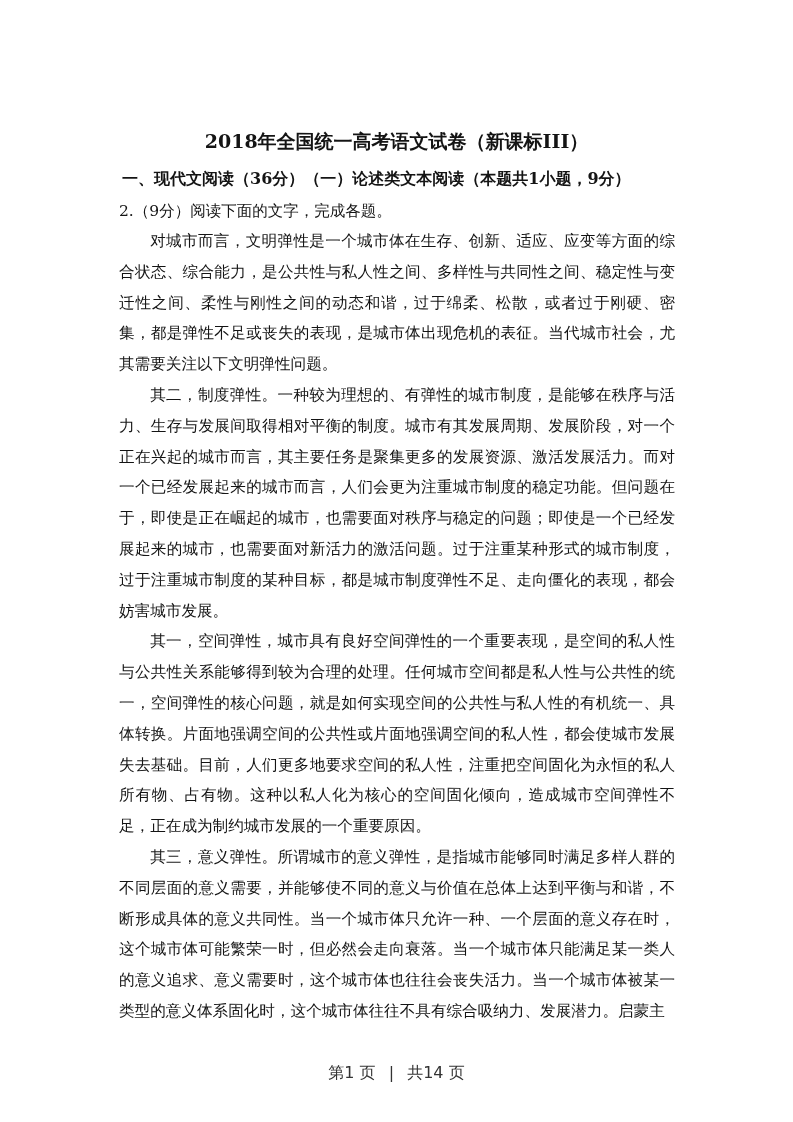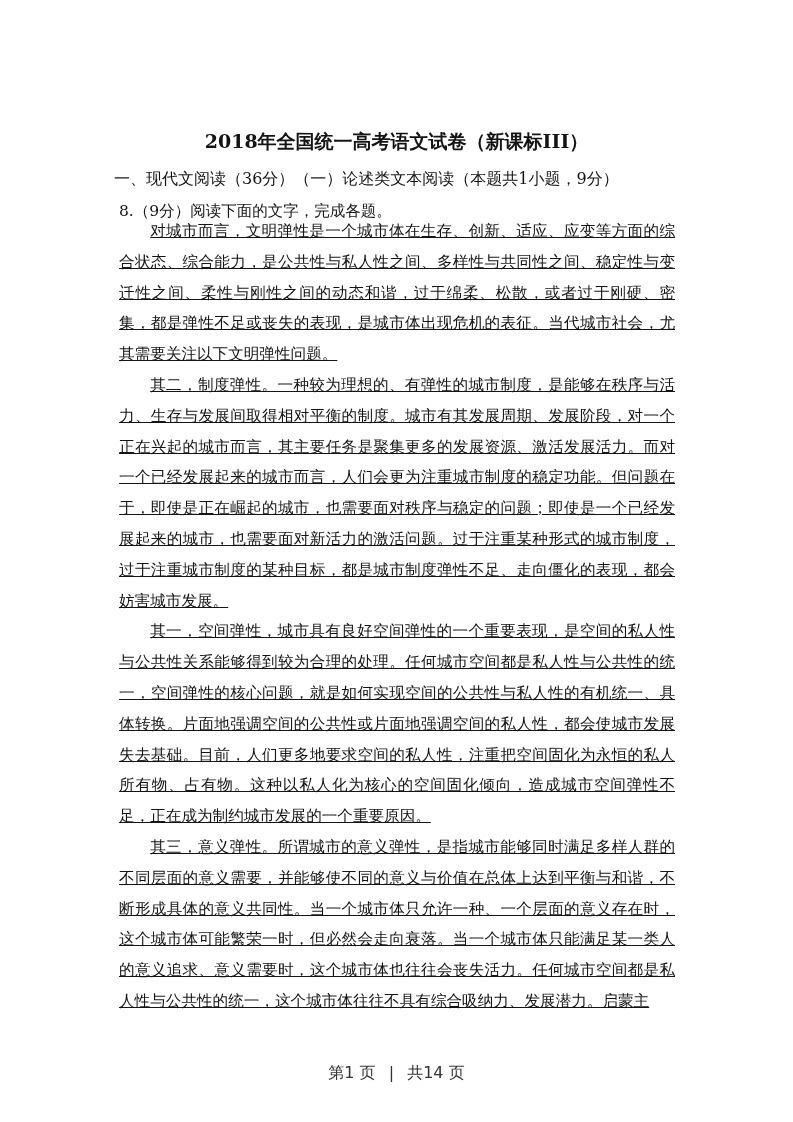--- a/index.html
+++ b/index.html
@@ -29,43 +29,42 @@
       width: 793px;
       text-align: center;
       font-size: 19px;
       font-weight: bold;
       line-height: 28px;
       letter-spacing: 0px;
     }
     .section-heading {
       position: absolute;
       top: 140px;
-      left: 114px;
+      left: 122px;
       width: 570px;
       font-size: 16px;
-      font-weight: normal;
+      font-weight: bold;
       line-height: 26px;
       white-space: nowrap;
     }
     .question {
       position: absolute;
       top: 172px;
       left: 119px;
       width: 560px;
       font-size: 15.5px;
       line-height: 26px;
       white-space: nowrap;
     }
     .body-text {
       position: absolute;
-      top: 190px;
+      top: 200px;
       left: 119px;
       width: 556px;
       font-size: 15.6px;
-      text-decoration: underline;
     }
     .para {
       margin: 0;
       line-height: 30.8px;
       text-indent: 2em;
       text-align: justify;
       text-justify: inter-character;
     }
     .footer {
       position: absolute;
@@ -84,27 +83,27 @@
   </style>
 </head>
 <body>
 
 <div class="page">
 
   <div class="title">2018年全国统一高考语文试卷（新课标III）</div>
 
   <div class="section-heading">一、现代文阅读（36分）（一）论述类文本阅读（本题共1小题，9分）</div>
 
-  <div class="question">8.（9分）阅读下面的文字，完成各题。</div>
+  <div class="question">2.（9分）阅读下面的文字，完成各题。</div>
 
   <div class="body-text">
     <p class="para">对城市而言，文明弹性是一个城市体在生存、创新、适应、应变等方面的综合状态、综合能力，是公共性与私人性之间、多样性与共同性之间、稳定性与变迁性之间、柔性与刚性之间的动态和谐，过于绵柔、松散，或者过于刚硬、密集，都是弹性不足或丧失的表现，是城市体出现危机的表征。当代城市社会，尤其需要关注以下文明弹性问题。</p>
     <p class="para">其二，制度弹性。一种较为理想的、有弹性的城市制度，是能够在秩序与活力、生存与发展间取得相对平衡的制度。城市有其发展周期、发展阶段，对一个正在兴起的城市而言，其主要任务是聚集更多的发展资源、激活发展活力。而对一个已经发展起来的城市而言，人们会更为注重城市制度的稳定功能。但问题在于，即使是正在崛起的城市，也需要面对秩序与稳定的问题；即使是一个已经发展起来的城市，也需要面对新活力的激活问题。过于注重某种形式的城市制度，过于注重城市制度的某种目标，都是城市制度弹性不足、走向僵化的表现，都会妨害城市发展。</p>
     <p class="para">其一，空间弹性，城市具有良好空间弹性的一个重要表现，是空间的私人性与公共性关系能够得到较为合理的处理。任何城市空间都是私人性与公共性的统一，空间弹性的核心问题，就是如何实现空间的公共性与私人性的有机统一、具体转换。片面地强调空间的公共性或片面地强调空间的私人性，都会使城市发展失去基础。目前，人们更多地要求空间的私人性，注重把空间固化为永恒的私人所有物、占有物。这种以私人化为核心的空间固化倾向，造成城市空间弹性不足，正在成为制约城市发展的一个重要原因。</p>
-    <p class="para">其三，意义弹性。所谓城市的意义弹性，是指城市能够同时满足多样人群的不同层面的意义需要，并能够使不同的意义与价值在总体上达到平衡与和谐，不断形成具体的意义共同性。当一个城市体只允许一种、一个层面的意义存在时，这个城市体可能繁荣一时，但必然会走向衰落。当一个城市体只能满足某一类人的意义追求、意义需要时，这个城市体也往往会丧失活力。任何城市空间都是私人性与公共性的统一，这个城市体往往不具有综合吸纳力、发展潜力。启蒙主</p>
+    <p class="para">其三，意义弹性。所谓城市的意义弹性，是指城市能够同时满足多样人群的不同层面的意义需要，并能够使不同的意义与价值在总体上达到平衡与和谐，不断形成具体的意义共同性。当一个城市体只允许一种、一个层面的意义存在时，这个城市体可能繁荣一时，但必然会走向衰落。当一个城市体只能满足某一类人的意义追求、意义需要时，这个城市体也往往会丧失活力。当一个城市体被某一类型的意义体系固化时，这个城市体往往不具有综合吸纳力、发展潜力。启蒙主</p>
   </div>
 
   <div class="footer">
     <span>第1 页</span>
     <span class="sep">|</span>
     <span>共14 页</span>
   </div>
 
 </div>
 

